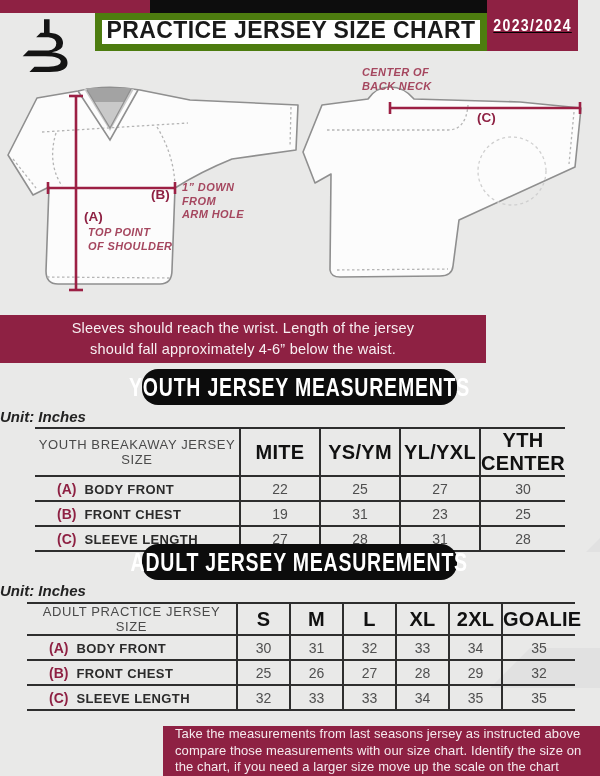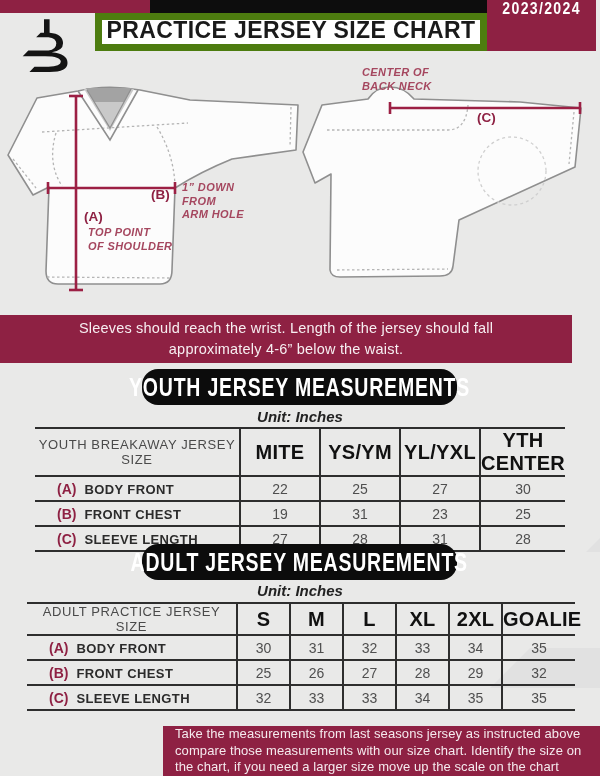--- a/index.html
+++ b/index.html
@@ -11,46 +11,46 @@
   .watermark { position:absolute; left:442px; top:408px; width:400px; height:400px; z-index:0; opacity:.55; }
 
   .layer { position:absolute; z-index:2; }
 
   
   .strip-maroon { left:0; top:0; width:150px; height:13px; background:#8e2143; }
   .strip-black  { left:150px; top:0; width:337px; height:13px; background:#0d0d0d; }
   .title-box { left:95px; top:13px; width:392px; height:38px; background:#ffffff; border:7px solid #4d7c0f;
                display:flex; align-items:flex-end; justify-content:center; }
   .title-box span { font-size:23px; font-weight:800; color:#1a1a1a; letter-spacing:.4px; white-space:nowrap; }
-  .season-box { left:487px; top:0; width:109px; height:51px; background:#8e2143;
-                display:flex; align-items:flex-start; justify-content:center; }
+  .season-box { left:487px; top:0; width:91px; height:51px; background:#8e2143;
+                display:flex; align-items:center; justify-content:center;text-decoration:underline; }
   .season-box span { color:#ffffff; font-size:16px; font-weight:800; letter-spacing:1.5px;
                      display:inline-block; transform:scaleX(.88); white-space:nowrap; }
   .logo-header { left:16px; top:14px; width:56px; height:62px; }
 
   
   .diagram-svg { left:0; top:55px; width:600px; height:260px; z-index:1; }
   .ann-label { position:absolute; z-index:3; color:#8e2143; font-weight:800; font-size:13.5px; }
   .ann-note  { position:absolute; z-index:3; color:#a5475f; font-style:italic; font-weight:600;
                font-size:11px; line-height:13.5px; letter-spacing:.4px; white-space:pre-line; }
 
   
-  .banner { left:0; top:315px; width:572px; height:48px; background:#8e2143;
+  .banner { left:0; top:315px; width:486px; height:48px; background:#8e2143;
             display:flex; align-items:center; justify-content:center; }
   .banner span { color:#f7eef1; font-size:14.5px; line-height:21px; text-align:center;
                  font-weight:500; padding:0 58px; letter-spacing:.2px; }
 
   
   .badge { position:absolute; left:142px; width:315px; height:36px; background:#0c0c0c; border-radius:16px;
            display:flex; align-items:center; justify-content:center; z-index:2; }
   .badge span { color:#ffffff; font-size:25px; font-weight:800; letter-spacing:1px;
                 display:inline-block; transform:scale(.78,1.02); white-space:nowrap; }
   .badge-youth { top:369px; }
   .badge-adult { top:544px; }
-  .unit { position:absolute; width:600px; text-align:center; font-style:italic; font-weight:600;
+  .unit { position:absolute; width:600px; text-align:left; font-style:italic; font-weight:600;
           font-size:15px; color:#222222; z-index:2; }
   .unit-youth { top:408px; }
   .unit-adult { top:582px; }
 
   
   table { border-collapse:collapse; table-layout:fixed; z-index:2; position:absolute; }
   .tbl-youth { left:35px; top:427px; width:530px; }
   .tbl-adult { left:27px; top:602px; width:548px; }
   table { border-top:2px solid #2e2e2e; }
   tr { border-bottom:2px solid #2e2e2e; }

